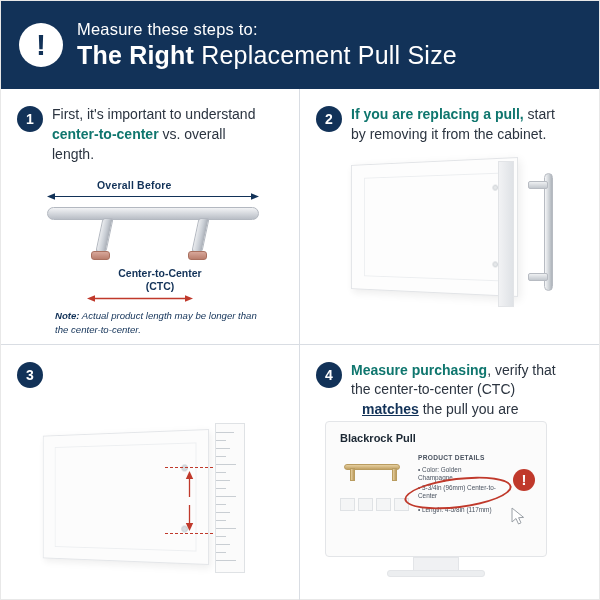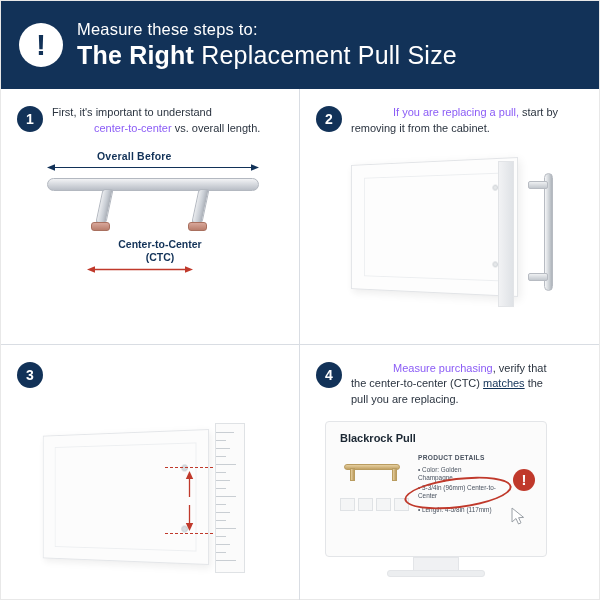--- a/index.html
+++ b/index.html
@@ -69,28 +69,28 @@
 
   .step-head { display: flex; align-items: flex-start; }
   .step-num {
     width: 26px; height: 26px; border-radius: 50%;
     background: #123258; color: #fff;
     font-size: 14px; font-weight: bold;
     display: flex; align-items: center; justify-content: center;
     flex: 0 0 auto; margin-right: 9px; margin-top: 1px;
   }
   .step-text {
-    font-size: 11px;
+    font-size: 14px;
     line-height: 1.42;
     color: #2b3440;
     max-width: 212px;
   }
-  .step-text .hl { color: #8b5cf6; font-weight: normal; margin-left: 42px; }
+  .step-text .hl { color: #0f766e; font-weight: bold; }
   .step-text .plain-navy { color: #123258; }
-  .step-text .ul { color: #123258; font-weight: normal; text-decoration: underline; }
+  .step-text .ul { color: #123258; font-weight: bold; text-decoration: underline; margin-left: 11px; }
   .step-text .ital { font-style: italic; }
 
   
   .ill1 { position: relative; margin: 14px 0 0 18px; width: 248px; height: 150px; }
   .ov-label {
     position: absolute; left: 62px; top: 0;
     font-size: 10.5px; font-weight: bold; color: #123258;
     letter-spacing: .2px;
   }
   .ov-arrow {
@@ -313,20 +313,23 @@
         <div class="ctc-label">
           <span>Center-to-Center</span><br>
           <span>(CTC)</span>
         </div>
         <svg class="ctc-arrow" viewBox="0 0 106 7">
           <line x1="6" y1="3.5" x2="100" y2="3.5" stroke="#c0392b" stroke-width="1.3"></line>
           <polygon points="0,3.5 8,0.3 8,6.7" fill="#c0392b"></polygon>
           <polygon points="106,3.5 98,0.3 98,6.7" fill="#c0392b"></polygon>
         </svg>
 
+        <div class="note">
+          <b>Note:</b><span> Actual product length may be longer than the center-to-center.</span>
+        </div>
       </div>
     </div>
 
     <div class="cell tr">
       <div class="step-head">
         <div class="step-num">2</div>
         <div class="step-text">
           <span class="hl">If you are replacing a pull,</span><span> start by removing it from the cabinet.</span>
         </div>
       </div>

